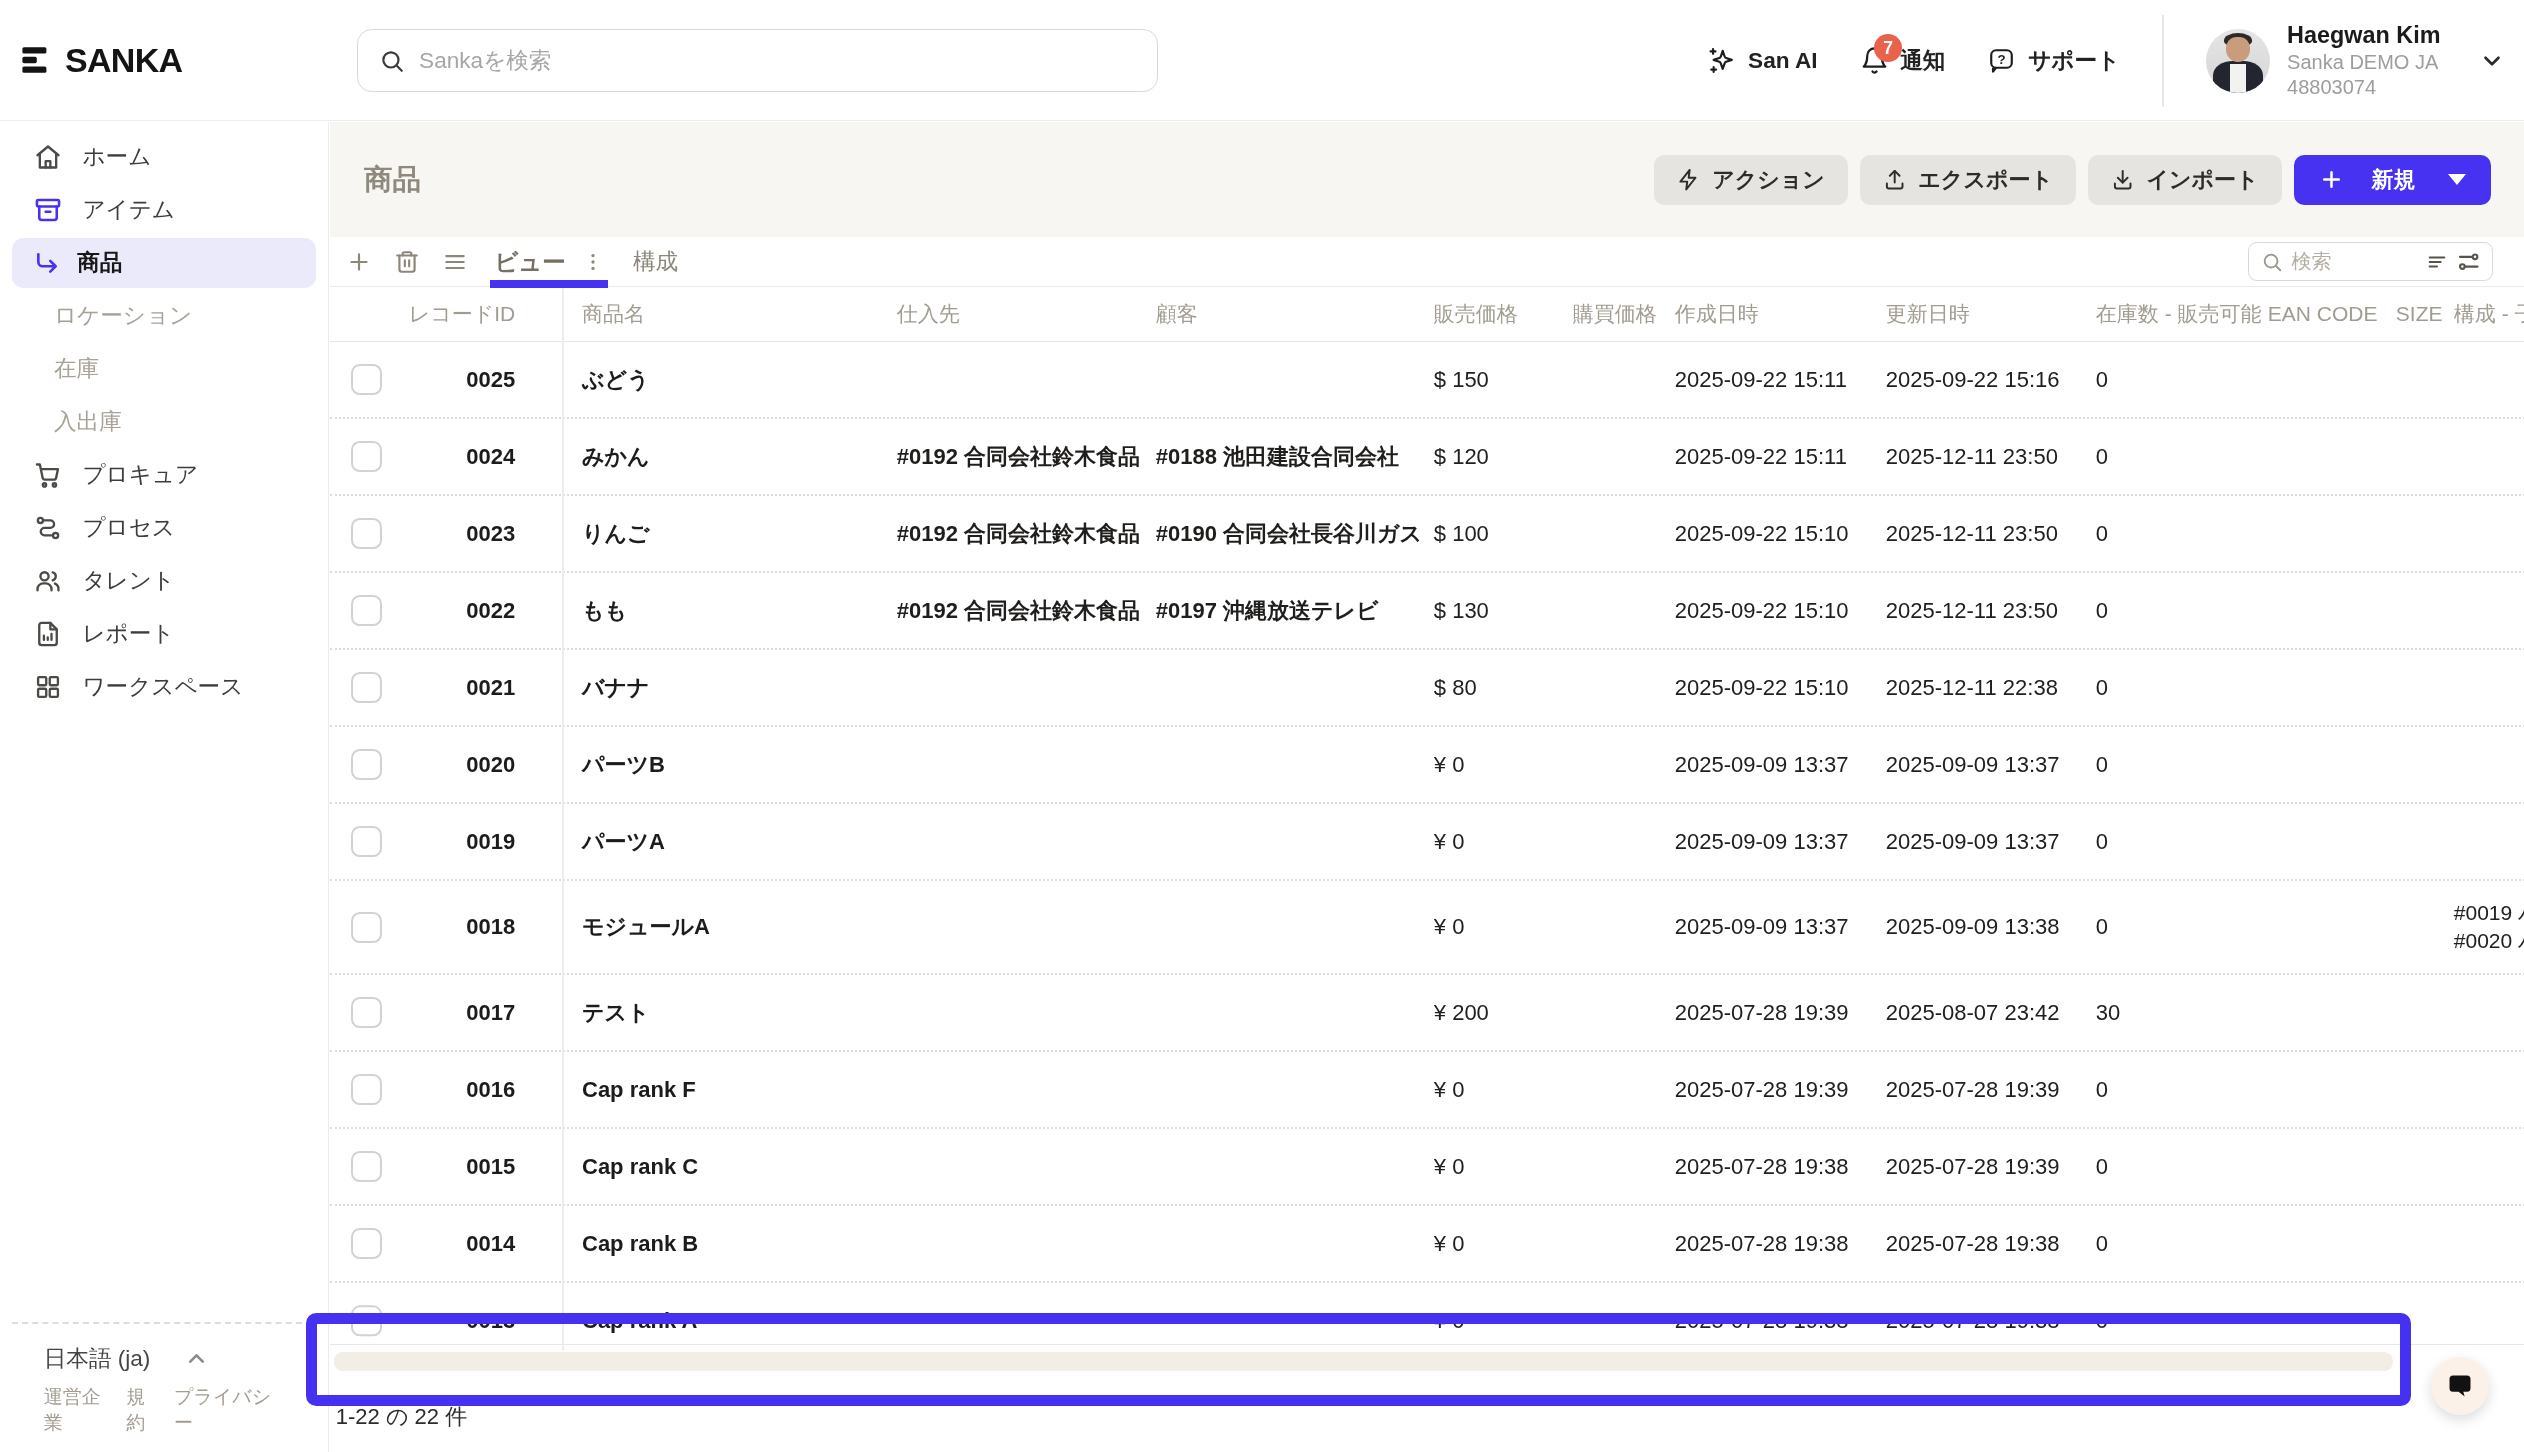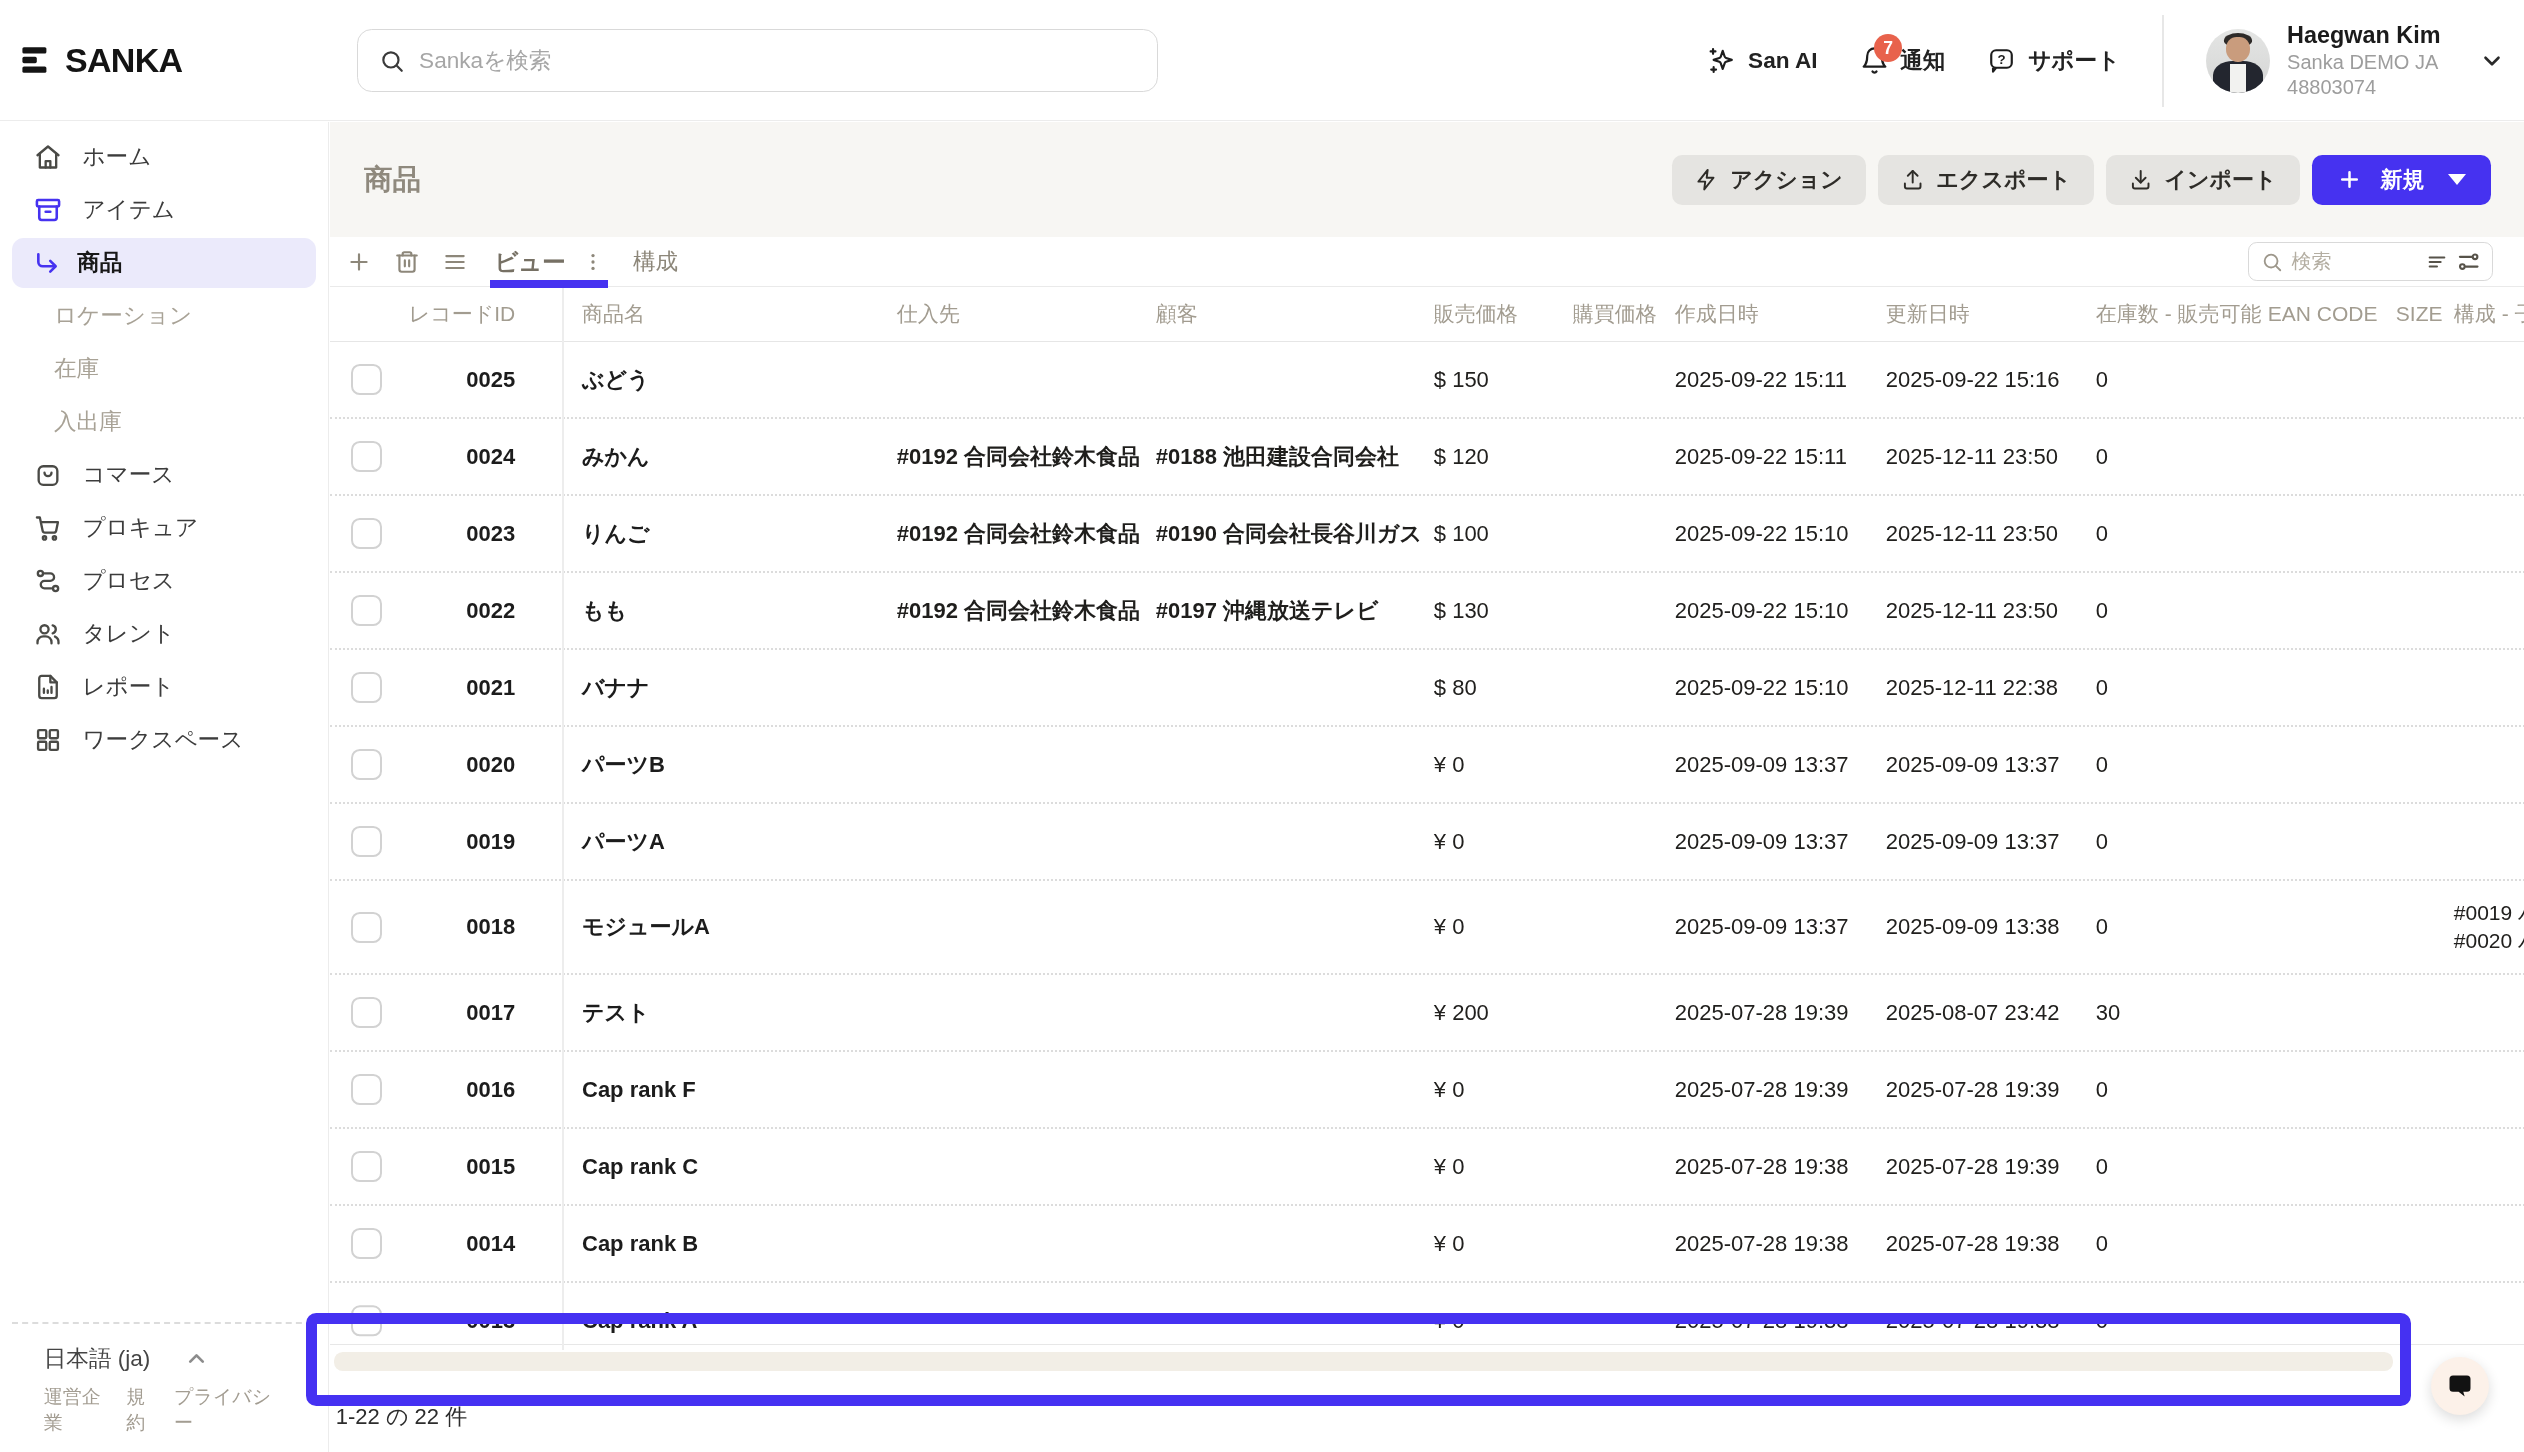--- a/index.html
+++ b/index.html
@@ -68,21 +68,21 @@
 
   
   .main { position:absolute; left:330px; top:122px; right:0; bottom:0; background:#fff; }
   .page-head { position:absolute; left:0; right:0; top:0; height:115px; background:#f7f6f3;
                display:flex; align-items:center; padding:0 34px; }
   .page-title { font-size:28.5px; font-weight:700; color:#8f897d; }
   .head-actions { margin-left:auto; display:flex; align-items:center; gap:11.7px; }
   .btn-gray { height:50px; display:flex; align-items:center; gap:11.7px; padding:0 23.4px;
               background:#e5e4e1; border:none; border-radius:10.2px; font-size:22px; font-weight:600;
               color:#2e2c28; font-family:inherit; cursor:pointer; }
-  .btn-new { height:50px; display:flex; align-items:center; gap:19px; padding:0 25px;
+  .btn-new { height:50px; display:flex; align-items:center; gap:28px; padding:0 25px;
              background:#4632f0; border:none; border-radius:10.2px; font-size:22px; font-weight:700;
              color:#fff; font-family:inherit; cursor:pointer; }
   .tri-down { width:0; height:0; border-left:9.5px solid transparent; border-right:9.5px solid transparent;
               border-top:11px solid #fff; margin-left:4.4px; }
 
   
   .toolbar { position:absolute; left:0; right:0; top:115px; height:50px; background:#fff;
              border-bottom:1.5px solid #eaeaea; display:flex; align-items:center; padding:0 16px;
              gap:22px; color:#8d877a; }
   .tool-ic { display:flex; align-items:center; cursor:pointer; color:#8d877a; }
@@ -234,27 +234,20 @@
       <span>商品</span>
     </div>
     <div class="side-sub">
       <span>ロケーション</span>
     </div>
     <div class="side-sub">
       <span>在庫</span>
     </div>
     <div class="side-sub">
       <span>入出庫</span>
-    </div>
-    <div class="side-item">
-      <svg width="28" height="28" viewBox="0 0 24 24" fill="none" stroke="currentColor" stroke-width="2" stroke-linecap="round" stroke-linejoin="round">
-        <rect x="4" y="4.5" width="16" height="16" rx="4"></rect>
-          <path d="M9 10a3 3 0 0 0 6 0"></path>
-      </svg>
-      <span>コマース</span>
     </div>
     <div class="side-item">
       <svg width="28" height="28" viewBox="0 0 24 24" fill="none" stroke="currentColor" stroke-width="2" stroke-linecap="round" stroke-linejoin="round">
         <circle cx="9" cy="20.5" r="1.4"></circle>
           <circle cx="17.5" cy="20.5" r="1.4"></circle>
         <path d="M2.5 3h2.5l2.4 11.4a2 2 0 0 0 2 1.6h7.6a2 2 0 0 0 2-1.6L20.5 7H6"></path>
       </svg>
       <span>プロキュア</span>
     </div>
     <div class="side-item">

